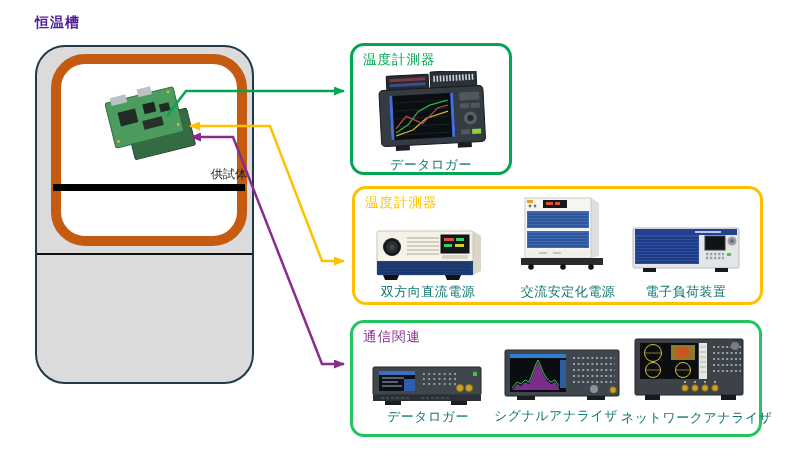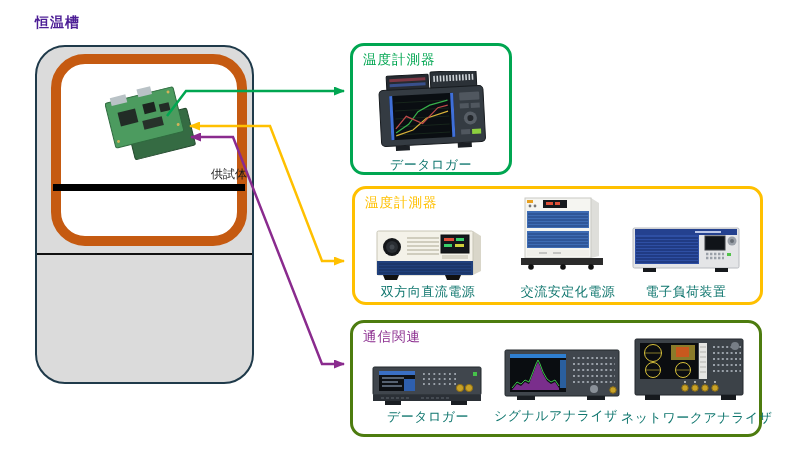--- a/index.html
+++ b/index.html
@@ -22,21 +22,21 @@
     background:#ffffff;border:10px solid #c55a11;border-radius:34px;
   }
   .chamber-shelf{position:absolute;left:16px;top:137px;width:192px;height:7px;background:#000;}
   .chamber-divider{position:absolute;left:0;top:206px;width:100%;height:2px;background:#101010;}
   .pcb{position:absolute;left:68px;top:36px;width:92px;height:82px;}
   .specimen-label{position:absolute;left:14px;top:119px;width:196px;text-align:right;font-size:12px;color:#1a1a1a;}
   
   .group{position:absolute;box-sizing:border-box;background:#fff;border-radius:14px;}
   .group-temp{left:350px;top:43px;width:162px;height:132px;border:3px solid #00a651;}
   .group-power{left:352px;top:186px;width:411px;height:119px;border:3px solid #ffc000;}
-  .group-comm{left:350px;top:320px;width:412px;height:117px;border:3px solid #4d7c0f;}
+  .group-comm{left:350px;top:320px;width:412px;height:117px;border:3px solid #22c55e;}
   .group-title{position:absolute;left:10px;top:5px;font-size:13.5px;font-weight:normal;letter-spacing:1px;}
   .t-green{color:#00a651;}
   .t-gold{color:#ffc000;}
   .t-purple{color:#8a2b8e;}
   .device{position:absolute;}
   .dev-label{position:absolute;text-align:center;font-size:13px;color:#0f766e;letter-spacing:0.5px;white-space:nowrap;}
   .wires{position:absolute;left:0;top:0;pointer-events:none;}
 </style>
 </head>
 <body>

